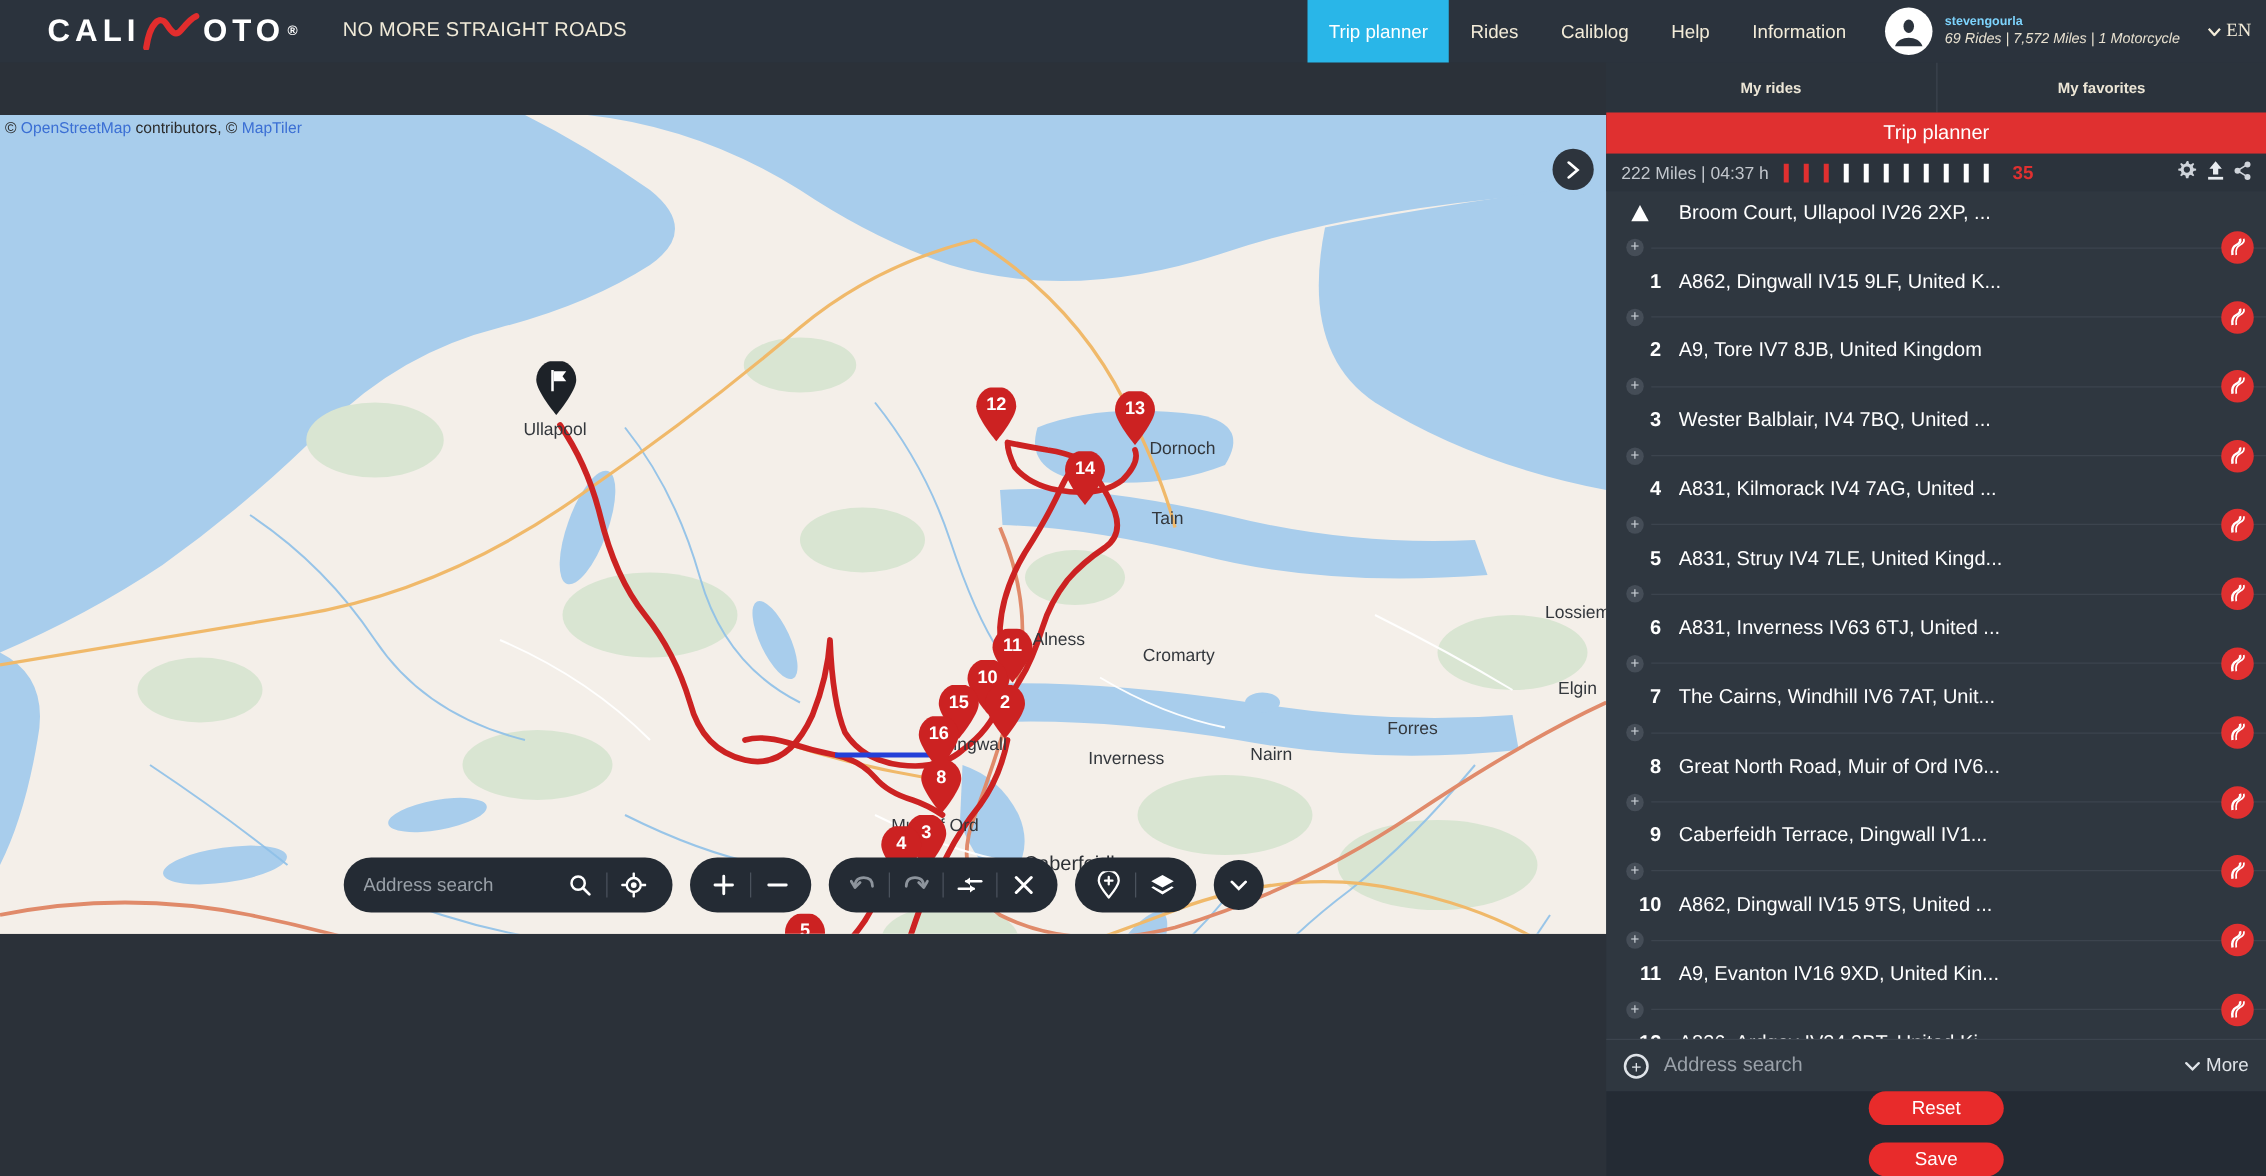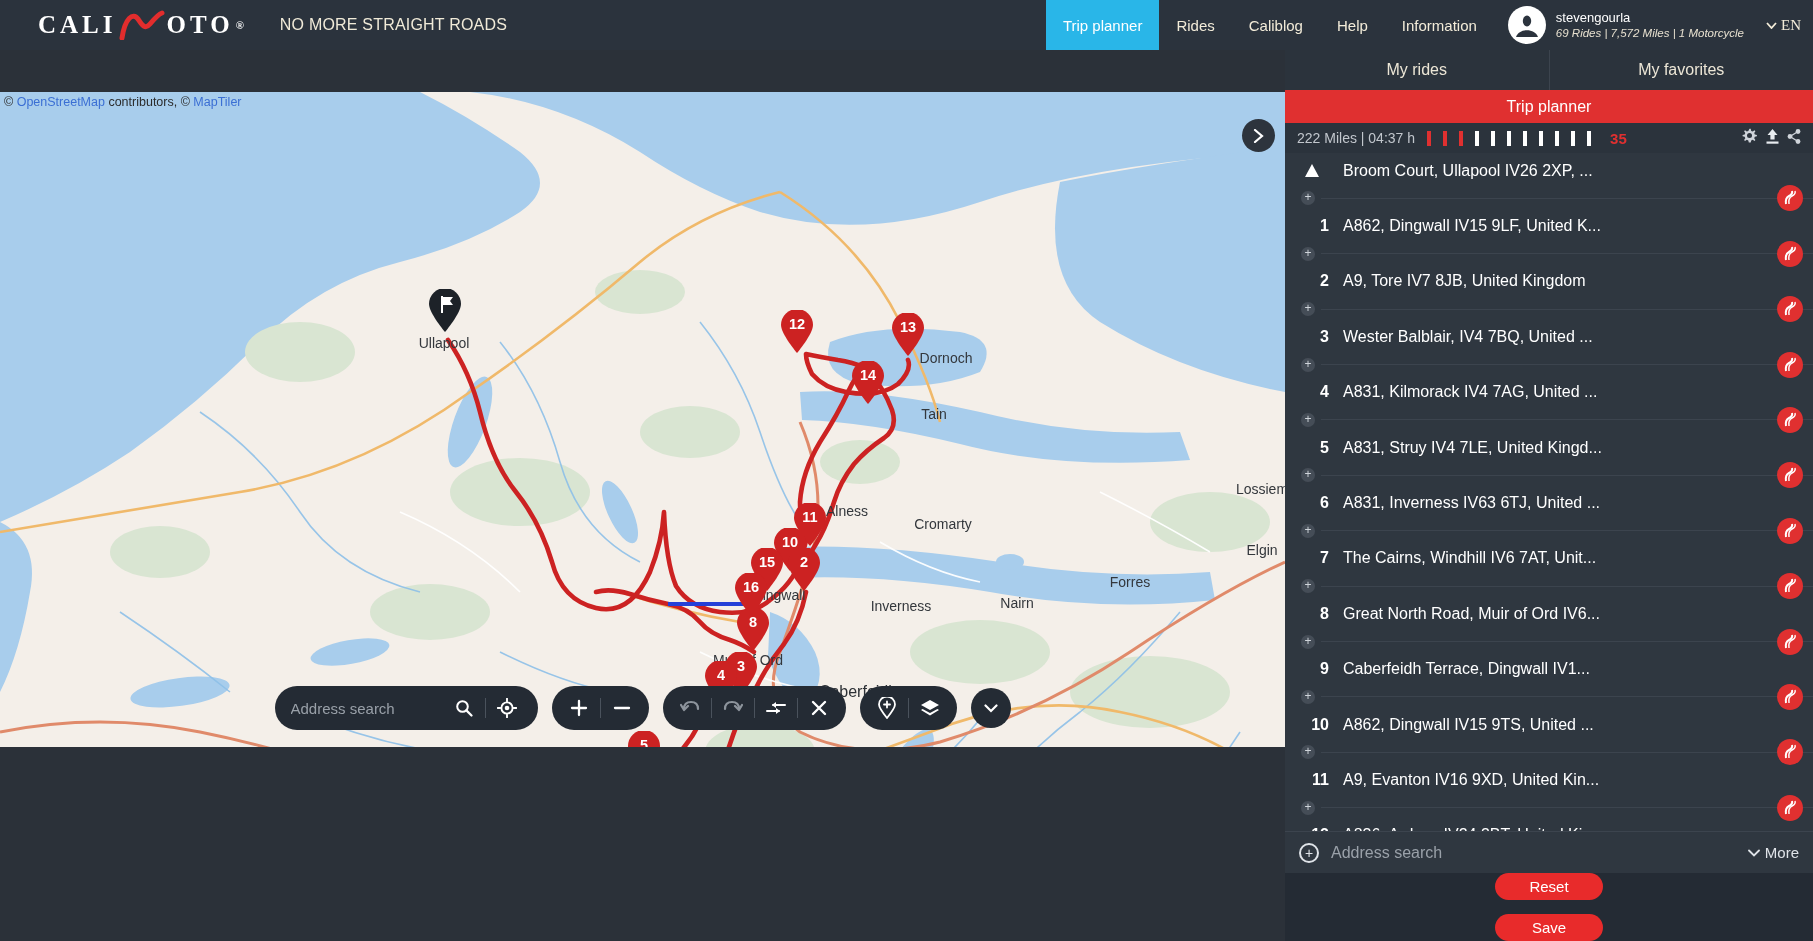--- a/index.html
+++ b/index.html
@@ -12,41 +12,41 @@
   .app { position: relative; width: 1813px; height: 941px; }
 
   
   .topbar {
     position: absolute; top: 0; left: 0; width: 1813px; height: 50px;
     background: #2b333d; display: flex; align-items: center; z-index: 60;
   }
   .logo { display: flex; align-items: center; margin-left: 38px; }
   .logo-text {
     color: #ffffff; font-size: 25px; font-weight: bold; letter-spacing: 4px;
-    display: flex; align-items: center; font-family: Liberation Serif, serif;
+    display: flex; align-items: center;
   }
   .logo-squiggle { display: inline-block; width: 46px; height: 30px; margin: 0 2px; }
   .logo-reg { font-size: 11px; vertical-align: super; color:#fff; margin-left:2px;}
   .tagline {
     color: #f0ead8; font-size: 16px; margin-left: 32px; letter-spacing: .2px;
   }
   .nav { margin-left: auto; display: flex; align-items: center; height: 50px; }
   .nav-item {
     color: #f3ecd9; font-size: 15px; padding: 0 17px; height: 50px;
     display: flex; align-items: center; cursor: pointer; white-space: nowrap;
   }
   .nav-item.active { background: #29b6e8; color: #ffffff; }
   .user-block { display: flex; align-items: center; margin-left: 14px; }
   .avatar {
     width: 38px; height: 38px; border-radius: 50%;
     background: #ffffff; display: flex; align-items: center; justify-content: center;
     flex: 0 0 38px;
   }
   .user-text { margin-left: 10px; line-height: 1.25; }
-  .user-name { color: #ffffff; font-size: 13px; font-weight: normal; }
+  .user-name { color: #7dd3fc; font-size: 10px; font-weight: bold; }
   .user-sub { color: #e8e1d0; font-size: 11.5px; font-style: italic; }
   .lang {
     color: #f3ecd9; font-size: 15px; margin: 0 12px 0 22px;
     display: flex; align-items: center; gap: 4px; cursor: pointer; font-family: Liberation Serif, serif;
   }
 
   
   .map {
     position: absolute; top: 65px; left: 0; width: 1285px; height: 655px;
     background: #f4efe9; overflow: hidden; margin-top: 27px;
@@ -110,21 +110,21 @@
   .city-label.lg { font-size: 16px; color: #2c3035; }
 
   
   .panel {
     position: absolute; top: 50px; right: 0; width: 528px; height: 891px;
     background: #2f3740; display: flex; flex-direction: column;
   }
   .panel-tabs { display: flex; height: 40px; background: #2b333c; }
   .panel-tab {
     flex: 1; display: flex; align-items: center; justify-content: center;
-    color: #ece6d6; font-size: 16px; cursor: pointer;
+    color: #ece6d6; font-size: 12px; cursor: pointer; font-weight: bold;
   }
   .panel-tab + .panel-tab { border-left: 1px solid #3c444e; }
   .panel-title {
     height: 33px; background: #e03030; color: #fff; font-size: 16px;
     display: flex; align-items: center; justify-content: center;
   }
   .stats {
     height: 30px; background: #2b333c; display: flex; align-items: center;
     padding: 0 12px; gap: 12px; font-size: 14px; color: #c2c7cd;
   }

